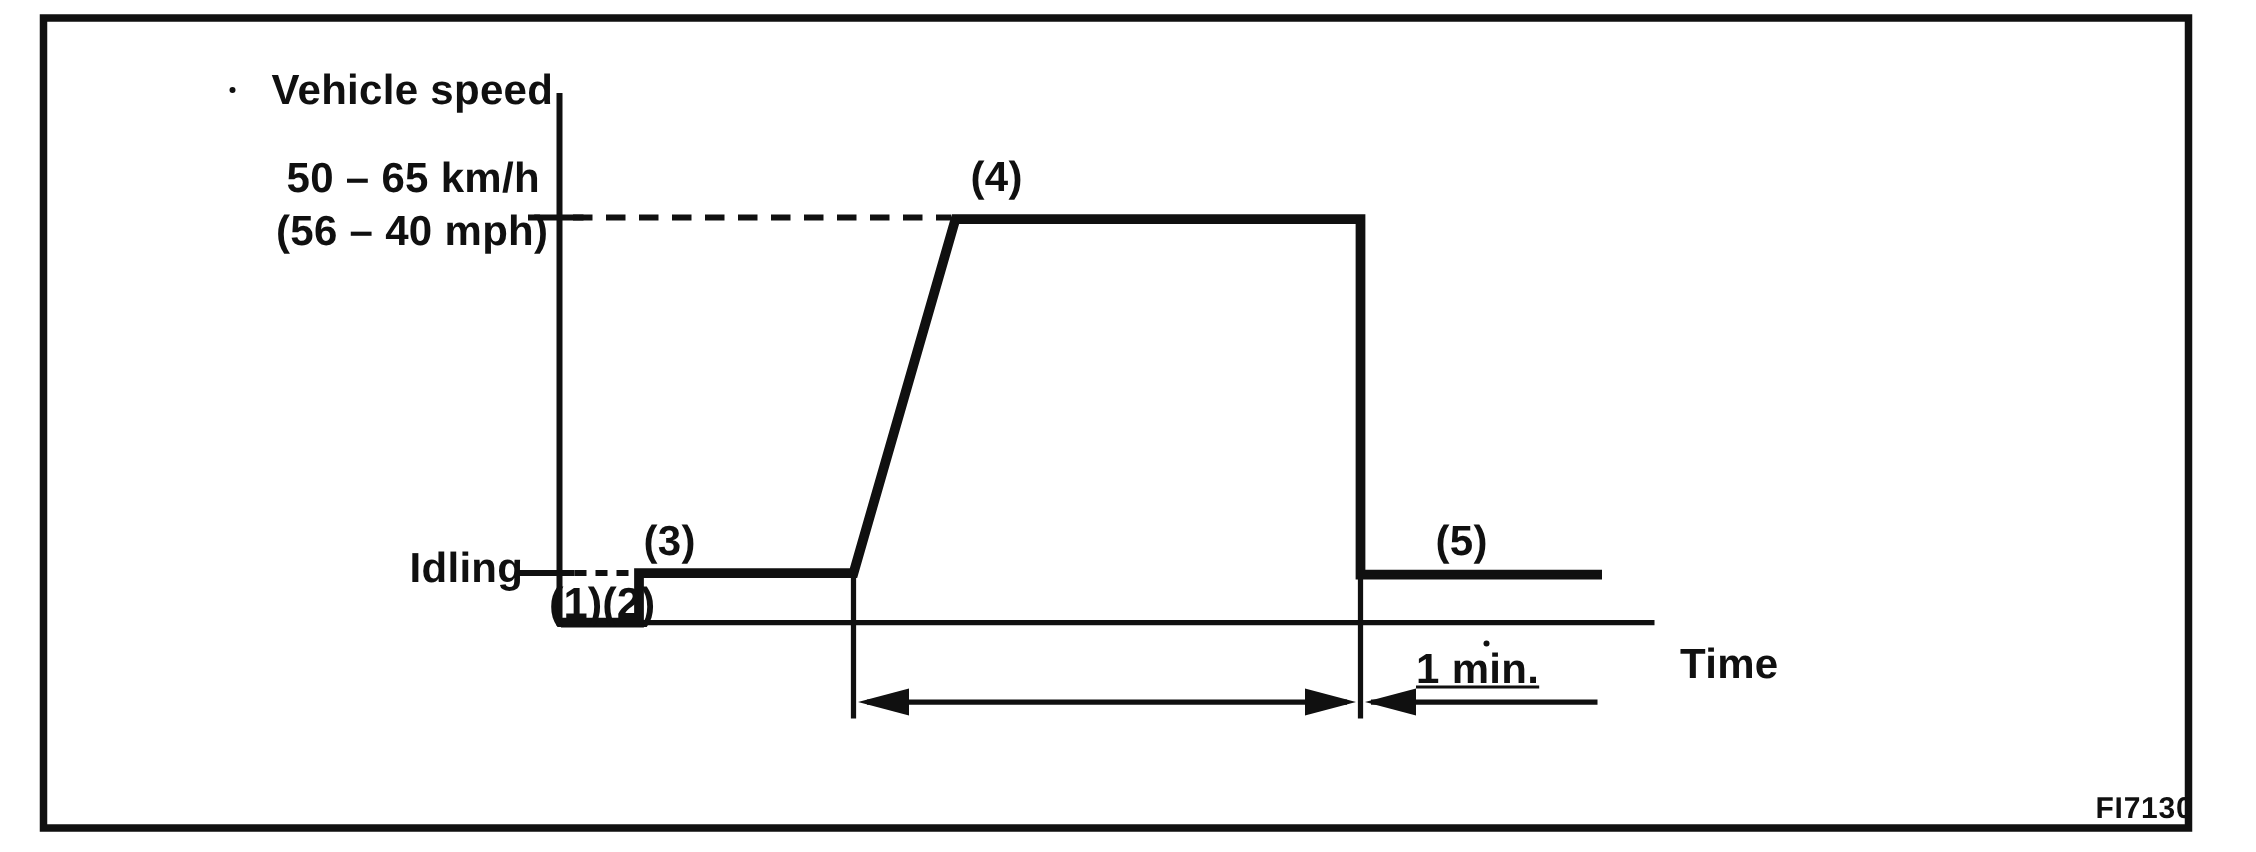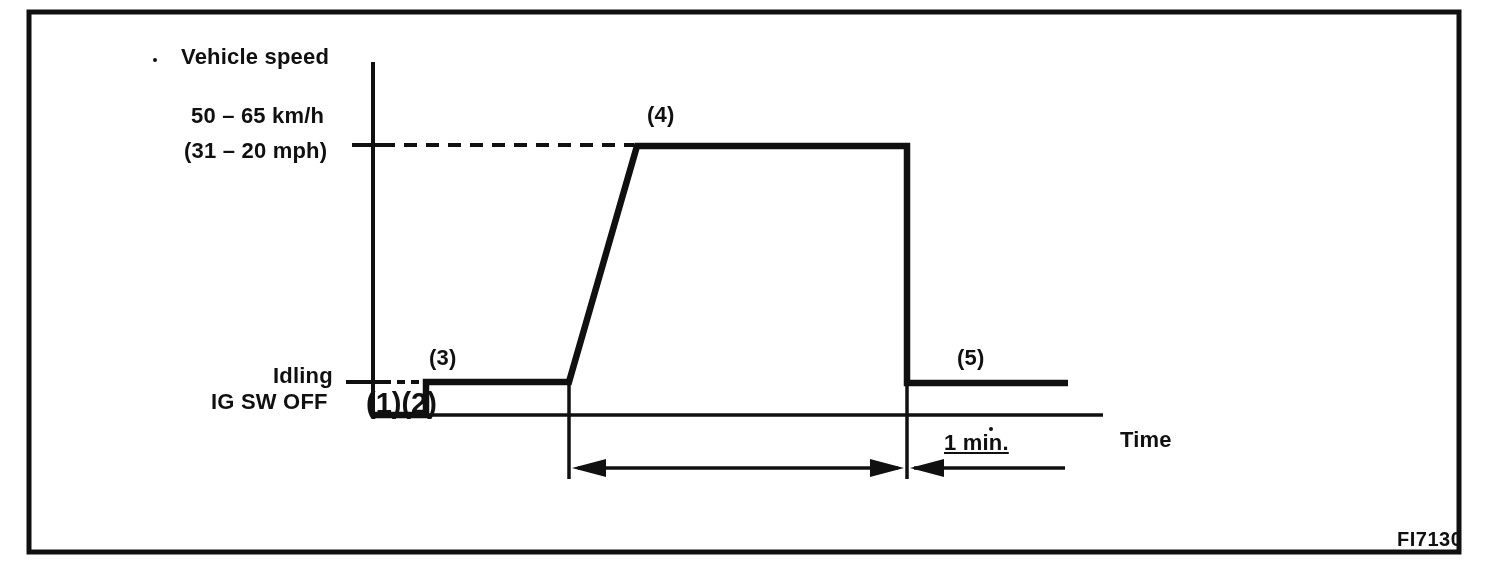--- a/index.html
+++ b/index.html
@@ -8,21 +8,21 @@
     width:1504px; height:568px;
     background:#ffffff;
     font-family:"Liberation Sans", sans-serif;
     color:#101010;
     overflow:hidden;
   }
   .stage svg { position:absolute; left:0; top:0; }
   .lbl {
     position:absolute;
     font-weight:700;
-    font-size:22px;
+    font-size:28px;
     line-height:1.05;
     white-space:nowrap;
     color:#101010;
     letter-spacing:0.2px;
   }
   .lbl-small  { font-size:29px; letter-spacing:0; }
   .lbl-code   { font-size:20px; letter-spacing:0.5px; }
   .dot {
     position:absolute;
     width:4px; height:4px;
@@ -63,31 +63,30 @@
     <g>
       <line x1="914" y1="468" x2="1065" y2="468" stroke="#101010" stroke-width="3.5"></line>
       <polygon points="910,468 944,459 944,477" fill="#101010"></polygon>
     </g>
   </svg>
 
   <div class="lbl" style="left:181px; top:45px;">Vehicle speed</div>
 
   <div class="lbl" style="left:191px; top:104px;text-align:right;">50 – 65 km/h</div>
 
-  <div class="lbl" style="left:184px; top:139px;">(31 – 20 mph)</div>
+  <div class="lbl" style="left:184px; top:139px;">(56 – 40 mph)</div>
 
   <div class="lbl" style="left:647px; top:103px;">(4)</div>
 
   <div class="lbl" style="left:429px; top:346px;">(3)</div>
 
   <div class="lbl" style="left:957px; top:346px;">(5)</div>
 
   <div class="lbl" style="left:273px; top:364px;">Idling</div>
 
-  <div class="lbl" style="left:211px; top:390px;">IG SW OFF</div>
 
   <div class="lbl lbl-small" style="left:366px; top:388px;">(1)(2)</div>
 
 
   <div class="lbl" style="left:944px; top:431px;text-decoration:underline;">1 min.</div>
 
   <div class="lbl" style="left:1120px; top:428px;">Time</div>
 
   <div class="lbl lbl-code" style="left:1397px; top:529px;">FI7130</div>
 

